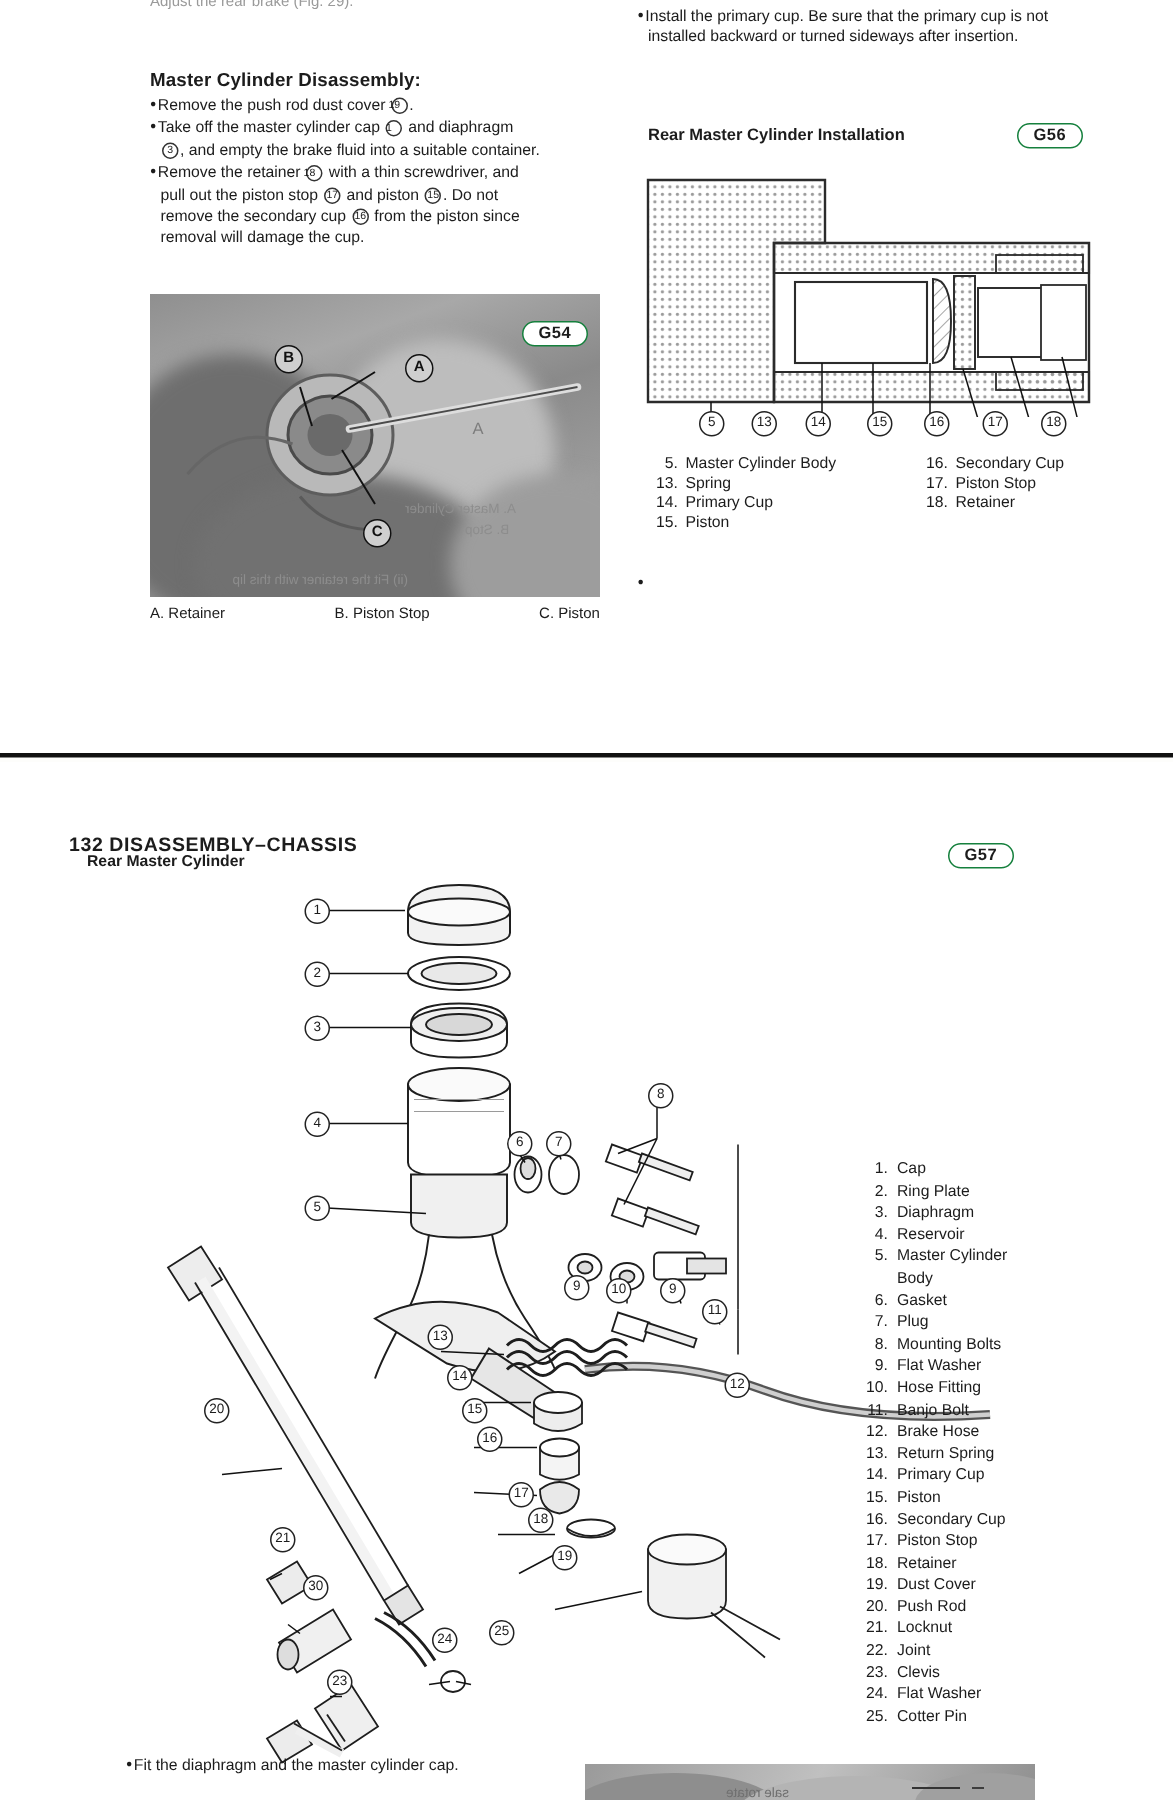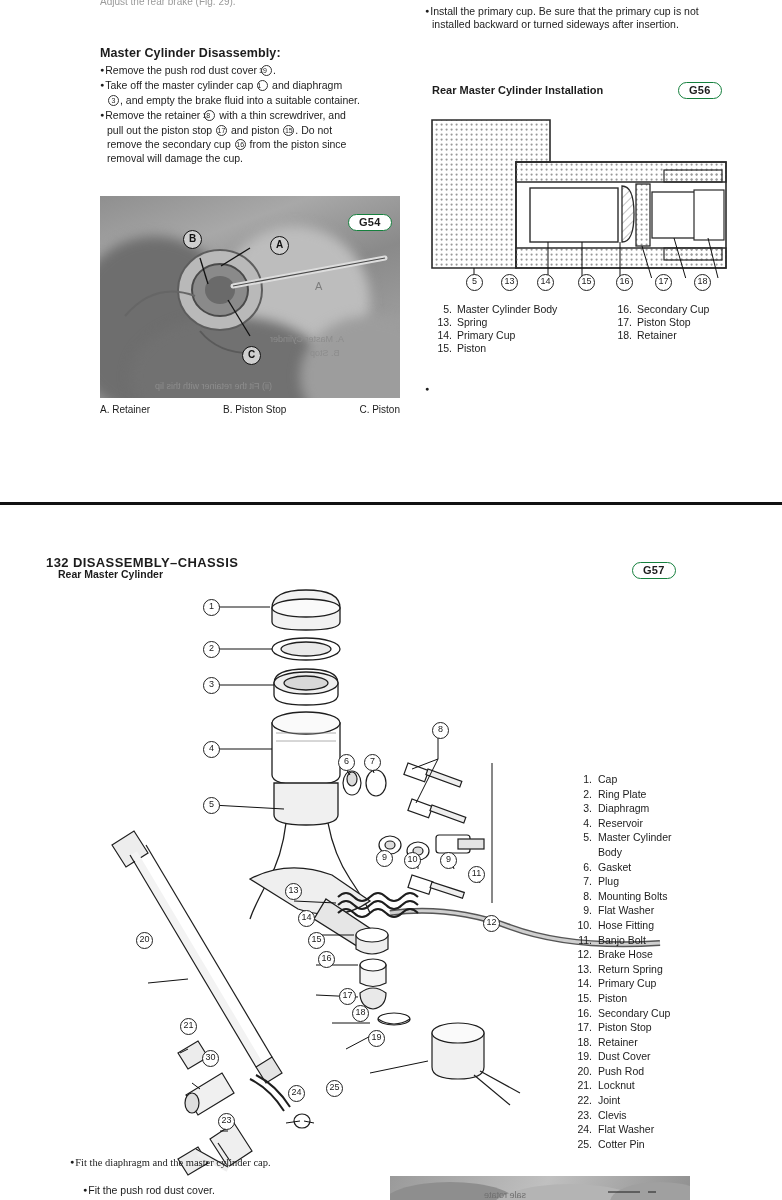--- a/index.html
+++ b/index.html
@@ -396,21 +396,21 @@
       <div class="ln"><span class="n">19.</span><span>Dust Cover</span></div>
       <div class="ln"><span class="n">20.</span><span>Push Rod</span></div>
       <div class="ln"><span class="n">21.</span><span>Locknut</span></div>
       <div class="ln"><span class="n">22.</span><span>Joint</span></div>
       <div class="ln"><span class="n">23.</span><span>Clevis</span></div>
       <div class="ln"><span class="n">24.</span><span>Flat Washer</span></div>
       <div class="ln"><span class="n">25.</span><span>Cotter Pin</span></div>
     </div>
 
     <div class="bot-notes">
-      <p style="margin:0;text-indent:-7px;padding-left:7px;font-family:Liberation Serif, serif;"><span class="dot"></span><span>Fit the diaphragm and the master cylinder cap.</span></p>
+      <p style="margin:14px;text-indent:-7px;padding-left:7px;"><span class="dot"></span><span>Fit the diaphragm and the master cylinder cap.</span></p>
       <p style="margin:13px;text-indent:-7px;padding-left:7px;"><span class="dot"></span><span>Fit the push rod dust cover.</span></p>
     </div>
 
     <div class="bot-photo">
       <svg width="300" height="36">
         <ellipse cx="60" cy="30" rx="70" ry="24" fill="#8e8e8e"></ellipse>
         <ellipse cx="180" cy="34" rx="80" ry="26" fill="#b4b4b4"></ellipse>
         <ellipse cx="270" cy="26" rx="50" ry="20" fill="#a0a0a0"></ellipse>
         <text x="14" y="22" font-family="Liberation Sans" font-size="9" fill="#6f6f6f" transform="scale(-1,1) translate(-150,0)">sale rotate</text>
         <line x1="218" y1="16" x2="250" y2="16" stroke="#333" stroke-width="1.2"></line>

